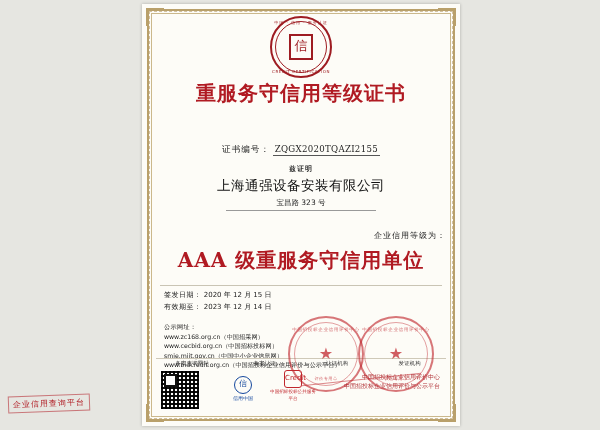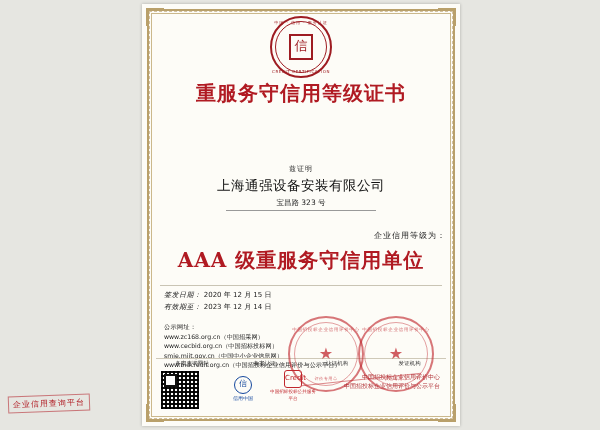--- a/index.html
+++ b/index.html
@@ -156,20 +156,21 @@
   }
 
   .hereby {
     position: absolute;
     left: 0; right: 0;
     top: 160px;
     text-align: center;
     font-size: 7px;
     color: #333;
     letter-spacing: 1px;
+    font-weight: bold;
   }
   .company {
     position: absolute;
     left: 0; right: 0;
     top: 173px;
     text-align: center;
     font-size: 13.5px;
     color: #111;
     font-family: "DejaVu Serif", serif;
     letter-spacing: 0.5px;
@@ -216,21 +217,21 @@
     border-top: 1px solid #c9c4b4;
   }
   .dates {
     position: absolute;
     left: 22px;
     top: 285px;
     font-size: 7px;
     color: #222;
     line-height: 12px;
   }
-  .dates .k { letter-spacing: 0.5px; font-style: italic; }
+  .dates .k { letter-spacing: 0.5px; }
   .sites {
     position: absolute;
     left: 22px;
     top: 318px;
     font-size: 6.2px;
     color: #222;
     line-height: 9.6px;
   }
   .sites .head { letter-spacing: 0.3px; }
 
@@ -431,20 +432,24 @@
       <div class="ring"></div>
       <div class="ring2"></div>
       <div class="top-txt">中国 · 信用 · 服务认证</div>
       <div class="inner-box">信</div>
       <div class="bot-txt">CREDIT CERTIFICATION</div>
     </div>
 
     <div class="main-title">重服务守信用等级证书</div>
 
 
+    <div class="cert-no">
+      <span class="key">证书编号：</span>
+      <span class="uline val">ZQGX2020TQAZI2155</span>
+    </div>
 
     <div class="hereby">兹证明</div>
     <div class="company">上海通强设备安装有限公司</div>
     <div class="addr">
       <span class="uline">宝昌路 323 号</span>
     </div>
 
     <div class="grade-label">企业信用等级为：</div>
     <div class="grade">AAA 级重服务守信用单位</div>
 

